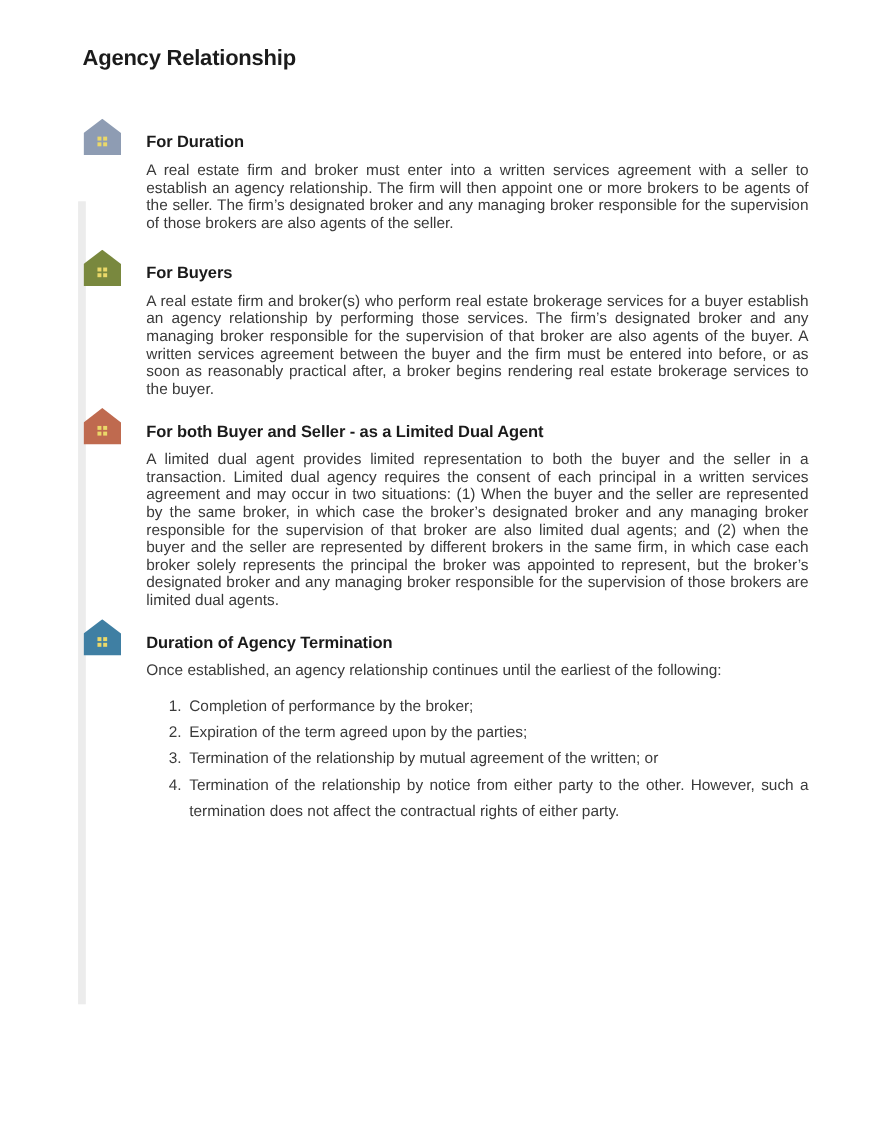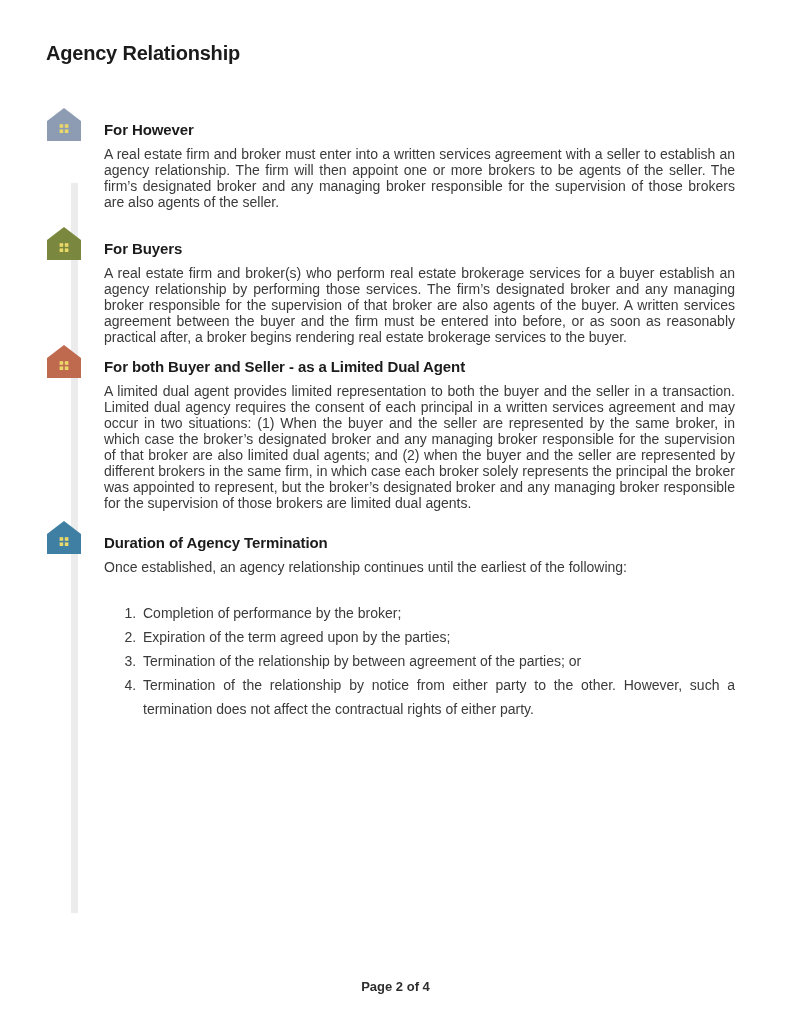--- a/index.html
+++ b/index.html
@@ -20,21 +20,21 @@
     position: absolute;
     left: 71px;
     top: 183px;
     width: 7px;
     height: 730px;
     background: var(--line, #ececec);
     z-index: 0;
   }
   .content {
     position: absolute;
-    left: 46px;
+    left: 75px;
     right: 56px;
     top: 0;
     z-index: 1;
   }
   h1.page-title {
     margin-top: 42px;
     font-size: 20px;
     font-weight: 700;
     letter-spacing: -0.2px;
     color: var(--heading, #1b1b1b);
@@ -45,21 +45,21 @@
     line-height: 23px;
     text-align: justify;
     color: var(--text, #3a3a3a);
   }
   .timeline { margin-top: 43px; }
   .tl-section {
     display: flex;
     align-items: flex-start;
   }
   .tl-section.s0 { margin-bottom: 17px; }
-  .tl-section.s1 { }
+  .tl-section.s1 { margin-bottom: 10px; }
   .tl-section.s2 { margin-bottom: 10px; }
   .tl-icon-col {
     flex: 0 0 58px;
     padding-left: 1px;
   }
   .tl-icon-col svg { display: block; }
   .house-body { fill: #999999; }
   .s0 .house-body { fill: var(--c0, #8e9cb3); }
   .s1 .house-body { fill: var(--c1, #79883e); }
   .s2 .house-body { fill: var(--c2, #bf6a4f); }
@@ -76,21 +76,21 @@
     letter-spacing: -0.1px;
   }
   .tl-body p {
     margin-top: 8px;
     font-size: 14px;
     line-height: 16px;
     text-align: justify;
     color: var(--text, #3a3a3a);
   }
   .tl-body ol {
-    margin-top: 26px;
+    margin-top: 12px;
     padding-left: 36px;
     font-size: 14px;
     line-height: 24px;
     color: var(--text, #3a3a3a);
   }
   .tl-body ol li {
     padding-left: 3px;
     text-align: justify;
   }
   .footer {
@@ -123,21 +123,21 @@
         <div class="tl-icon-col">
           <svg width="34" height="33" viewBox="0 0 34 33" aria-hidden="true">
             <polygon class="house-body" points="17,0 34,13 34,33 0,33 0,13"></polygon>
             <rect class="pane" x="12.6" y="16.2" width="3.6" height="3.6"></rect>
             <rect class="pane" x="17.8" y="16.2" width="3.6" height="3.6"></rect>
             <rect class="pane" x="12.6" y="21.4" width="3.6" height="3.6"></rect>
             <rect class="pane" x="17.8" y="21.4" width="3.6" height="3.6"></rect>
           </svg>
         </div>
         <div class="tl-body">
-          <h2>For However</h2>
+          <h2>For Duration</h2>
           <p>A real estate firm and broker must enter into a written services agreement with a seller to establish an agency relationship. The firm will then appoint one or more brokers to be agents of the seller. The firm’s designated broker and any managing broker responsible for the supervision of those brokers are also agents of the seller.</p>
         </div>
       </section>
 
       <section class="tl-section s1">
         <div class="tl-icon-col">
           <svg width="34" height="33" viewBox="0 0 34 33" aria-hidden="true">
             <polygon class="house-body" points="17,0 34,13 34,33 0,33 0,13"></polygon>
             <rect class="pane" x="12.6" y="16.2" width="3.6" height="3.6"></rect>
             <rect class="pane" x="17.8" y="16.2" width="3.6" height="3.6"></rect>
@@ -176,24 +176,23 @@
             <rect class="pane" x="12.6" y="21.4" width="3.6" height="3.6"></rect>
             <rect class="pane" x="17.8" y="21.4" width="3.6" height="3.6"></rect>
           </svg>
         </div>
         <div class="tl-body">
           <h2>Duration of Agency Termination</h2>
           <p>Once established, an agency relationship continues until the earliest of the following:</p>
           <ol>
             <li>Completion of performance by the broker;</li>
             <li>Expiration of the term agreed upon by the parties;</li>
-            <li>Termination of the relationship by between agreement of the parties; or</li>
+            <li>Termination of the relationship by mutual agreement of the written; or</li>
             <li>Termination of the relationship by notice from either party to the other. However, such a termination does not affect the contractual rights of either party.</li>
           </ol>
         </div>
       </section>
 
     </div>
   </div>
 
-  <div class="footer">Page 2 of 4</div>
 
 </div>
 
 </body></html>

